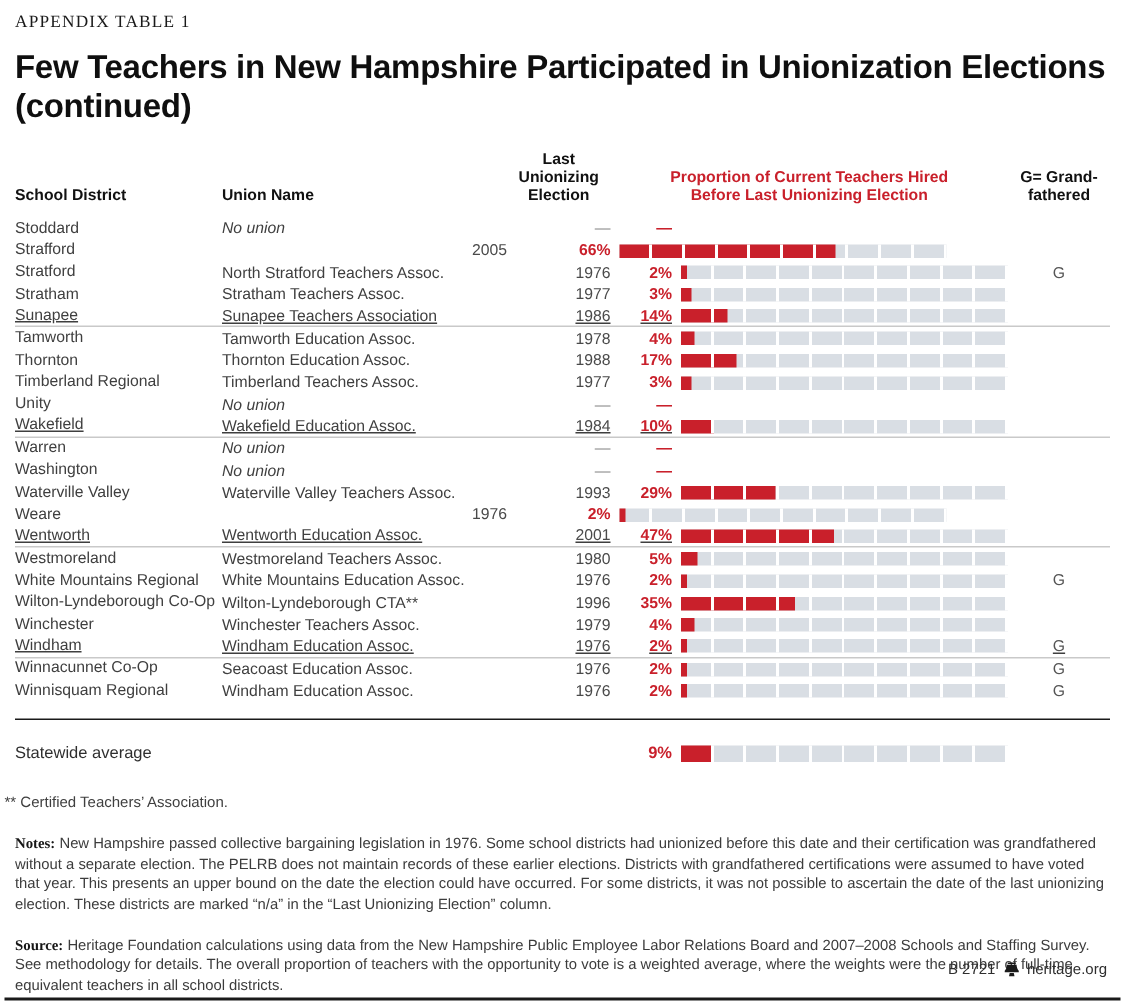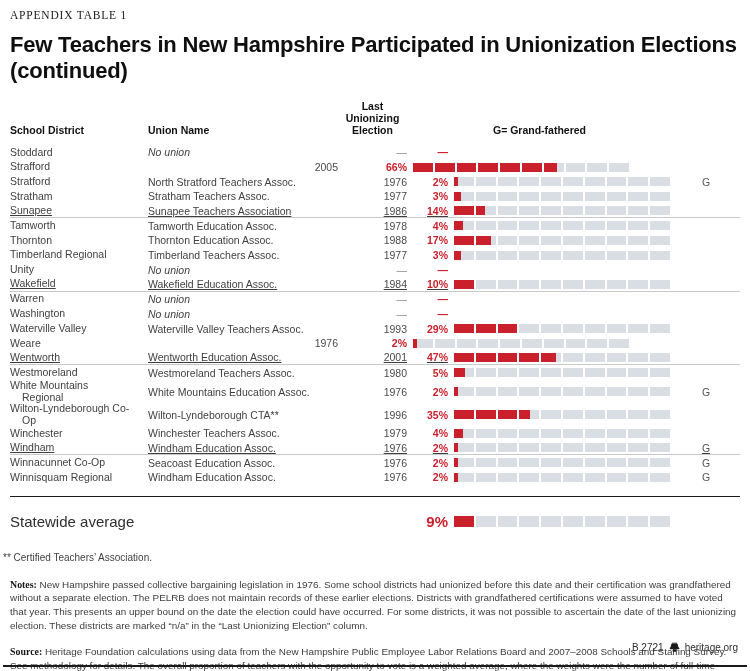--- a/index.html
+++ b/index.html
@@ -35,42 +35,42 @@
   .th.election{text-align:center;padding:0 2px;}
   .th.proportion{color:var(--red);text-align:center;padding:0 22px;}
   .th.gcol{text-align:center;padding:0 6px;}
 
   
   .row{
     display:grid;grid-template-columns:138px 190px 69px 41px 224px 68px;
     align-items:center;min-height:14.7px;font-size:10.5px;color:#3f3f3f;
   }
   .row.rule-after{border-bottom:1px solid var(--div);text-decoration:underline;}
-  .cell.district{padding-right:17px;padding-left:12px;text-indent:-12px;line-height:11.5px;}
+  .cell.district{padding-right:0;padding-left:12px;text-indent:-12px;line-height:11.5px;}
   .cell.union{padding-right:6px;}
   .cell.union.nounion{font-style:italic;}
   .cell.year{text-align:right;color:#4a4a4a;}
   .cell.year.dash{color:#8a8a8a;}
   .cell.pct{text-align:right;color:var(--red);font-weight:bold;}
   .cell.barcell{padding-left:6px;}
   .cell.gcell{text-align:center;color:#555;}
 
   .bar{position:relative;width:218px;height:9px;background:var(--track);}
   .bar .fill{position:absolute;left:0;top:0;height:100%;background:var(--red);}
   .bar .stripes{
     position:absolute;inset:0;
     background:repeating-linear-gradient(90deg,
       transparent 0,transparent 19.8px,#fff 19.8px,#fff 21.8px);
   }
 
   
   .statewide-block{border-top:1.5px solid var(--rule);margin-top:11px;}
   .statewide{
     display:grid;grid-template-columns:138px 190px 69px 41px 224px 68px;
-    align-items:center;padding:16px 0 8px 0;font-size:15px;color:#2e2e2e;
+    align-items:center;padding:16px 0 8px 0;font-size:11px;color:#2e2e2e;
   }
   .statewide .label{grid-column:1 / 4;}
   .statewide .bar{height:11px;}
 
   
   .footnote{font-size:10px;color:#3f3f3f;margin:14px 0 0 -7px;}
   .notes{font-size:9.9px;line-height:13.6px;color:#3c3c3c;margin-top:15px;}
   .notes b{color:#161616;font-family:Liberation Serif, serif;}
   .source{margin-top:13px;}
 
@@ -88,20 +88,21 @@
 
 <div class="page">
 
   <div class="eyebrow">APPENDIX TABLE 1</div>
   <h1 class="title">Few Teachers in New Hampshire Participated in Unionization Elections (continued)</h1>
 
   <div class="thead">
     <div class="th">School District</div>
     <div class="th">Union Name</div>
     <div class="th election">Last Unionizing Election</div>
+    <div class="th proportion">Proportion of Current Teachers Hired Before Last Unionizing Election</div>
     <div class="th gcol">G= Grand-fathered</div>
   </div>
 
   <div id="tbody">
       <div class="row">
       <div class="cell district">Stoddard</div>
       <div class="cell union nounion">No union</div>
       <div class="cell year dash">—</div>
       <div class="cell pct">—</div>
       <div class="cell barcell">

